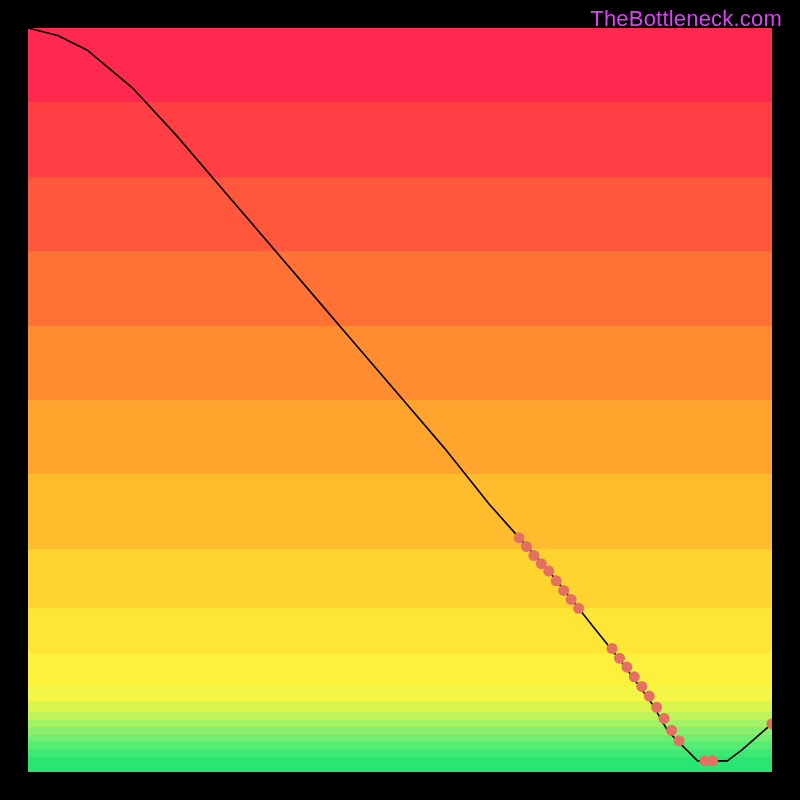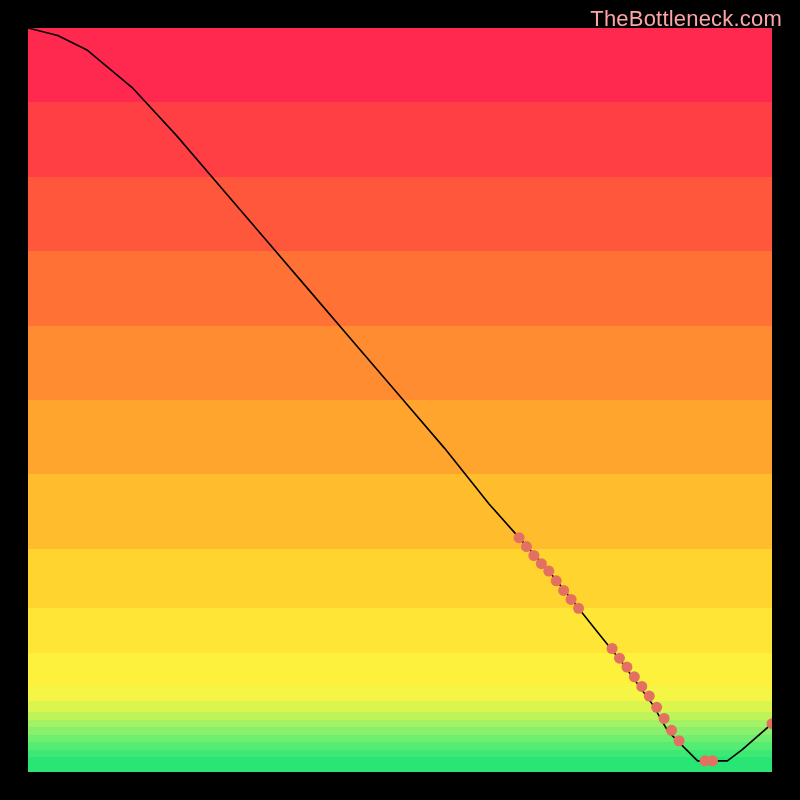--- a/index.html
+++ b/index.html
@@ -13,21 +13,21 @@
   }
   .stage {
     position: relative;
     width: 800px;
     height: 800px;
   }
   .watermark {
     position: absolute;
     top: 6px;
     right: 18px;
-    color: #fca5a5;
+    color: #d946ef;
     font-size: 22px;
     letter-spacing: 0.2px;
     user-select: none;
     z-index: 5;
   }
   .plot {
     position: absolute;
     left: 28px;
     top: 28px;
     width: 744px;

